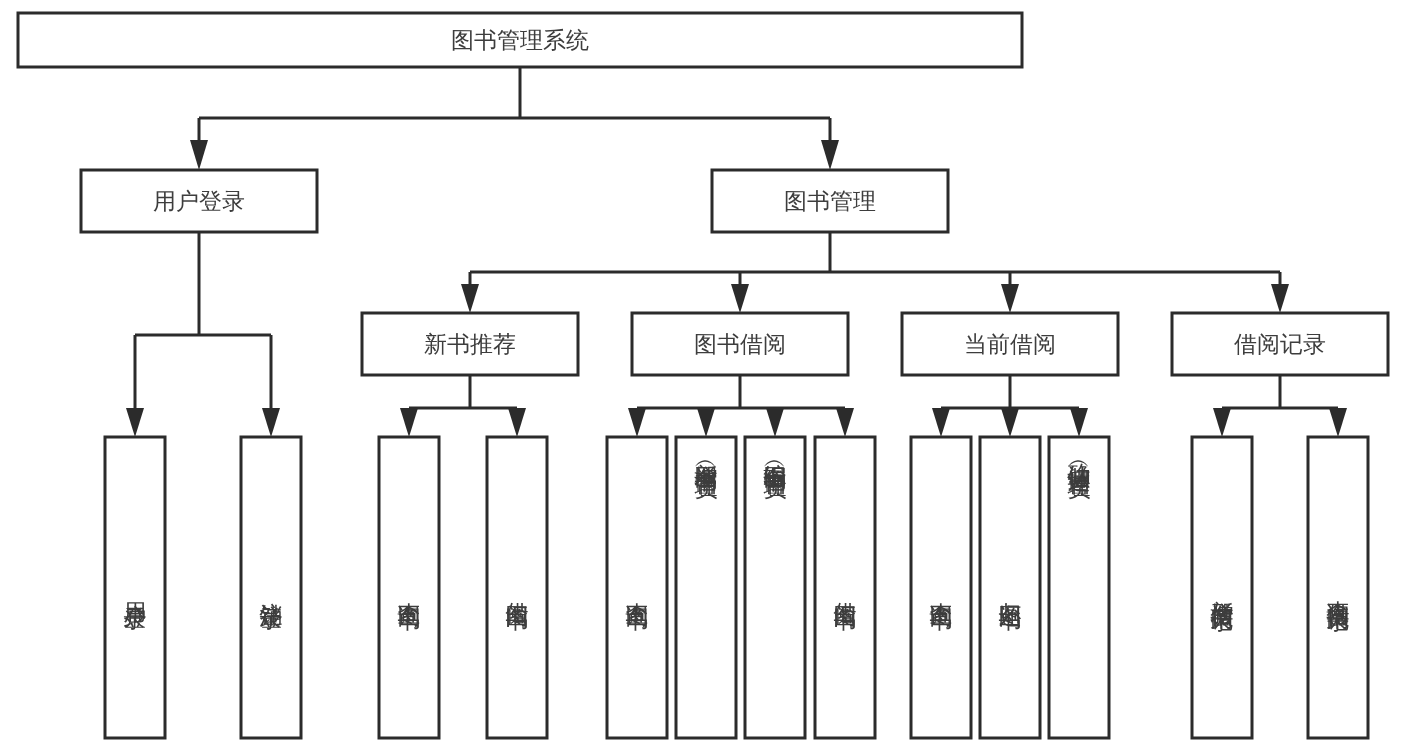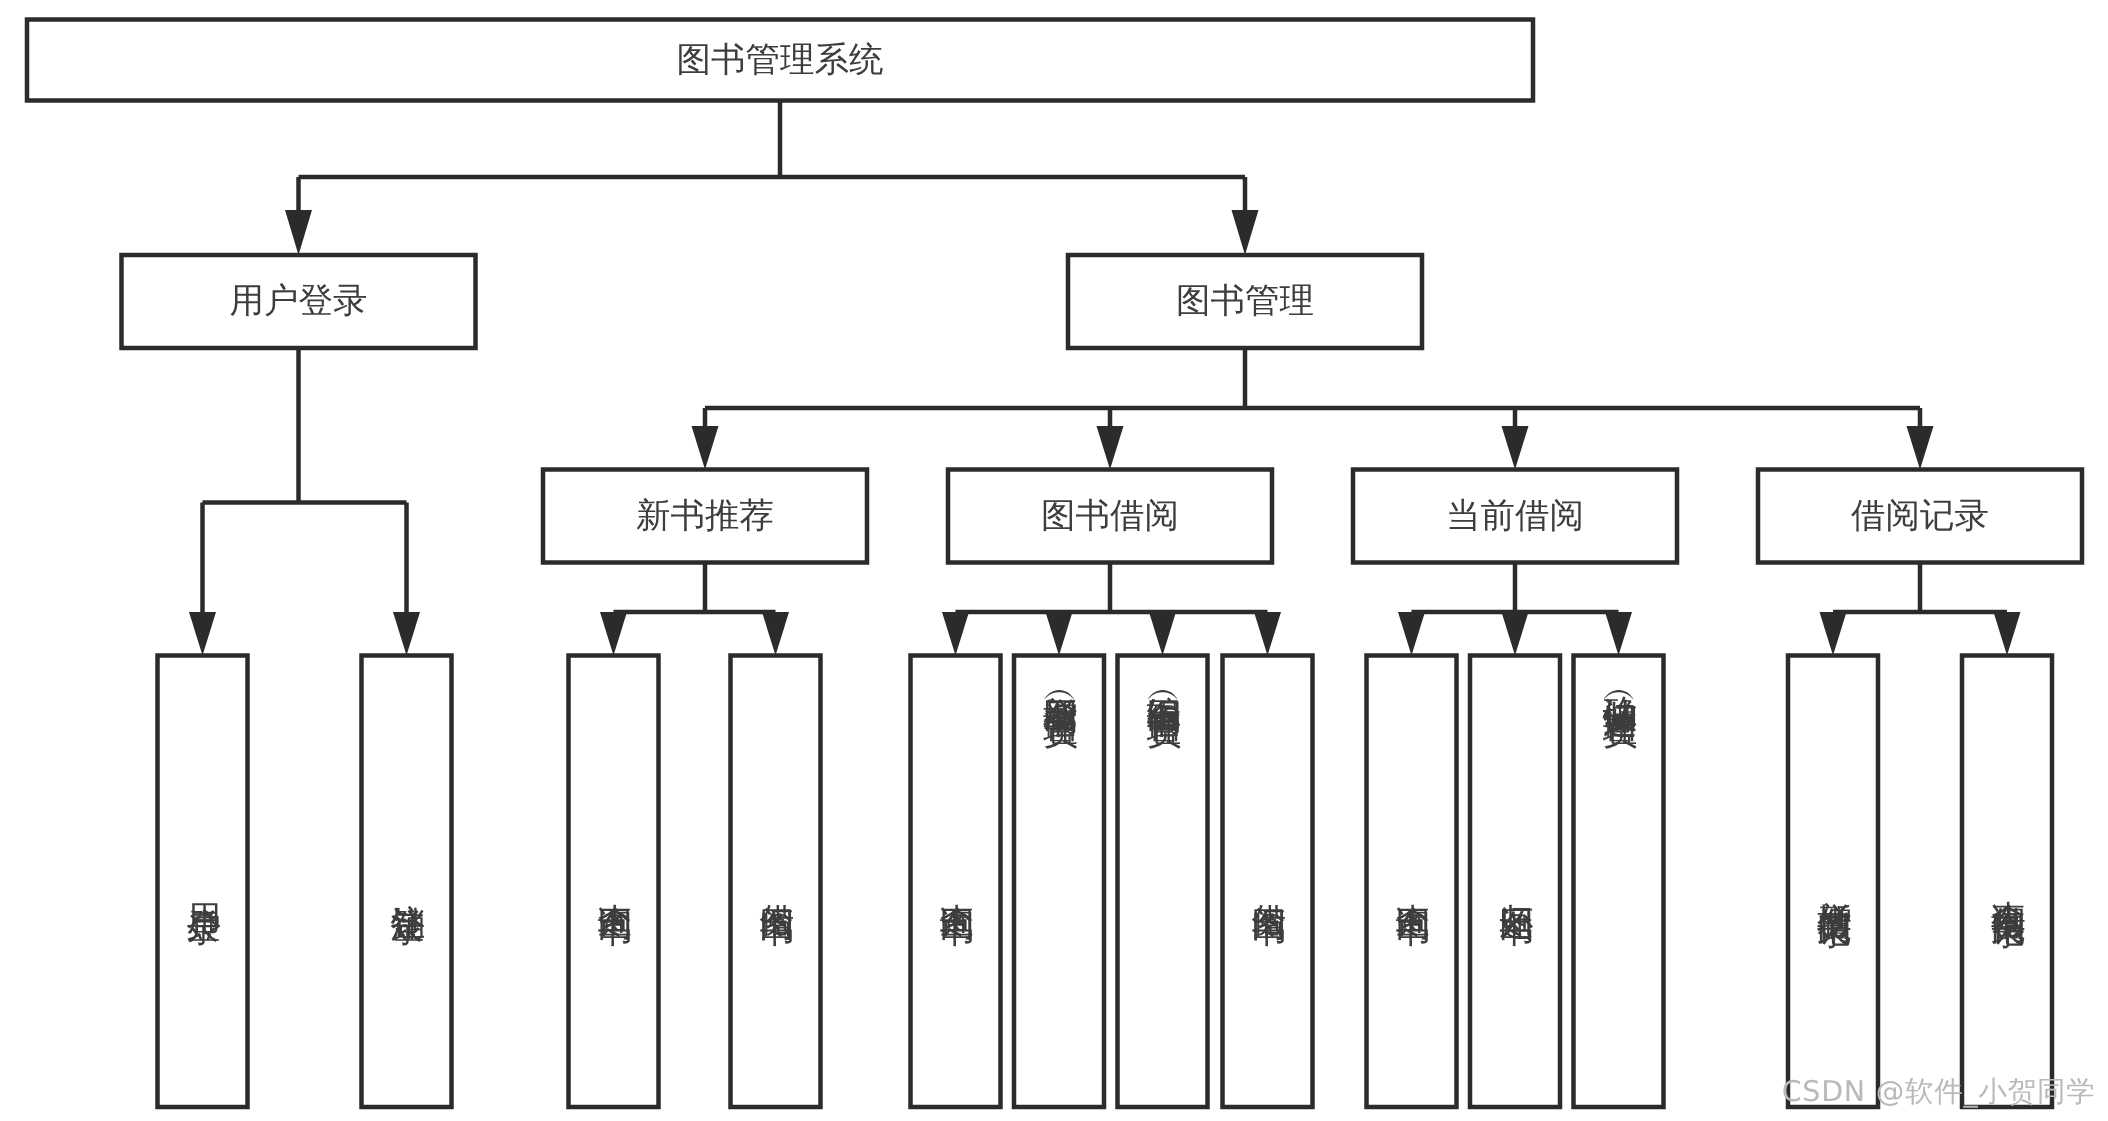--- a/index.html
+++ b/index.html
@@ -216,14 +216,13 @@
     <span class="node-label-v" style="margin-top:8px;">确认归还（管理员）</span>
   </div>
 
   <div class="node-label-v-wrap" style="left:1192px; top:437px; width:60px; height:301px;">
     <span class="node-label-v">新增借阅记录</span>
   </div>
   <div class="node-label-v-wrap" style="left:1308px; top:437px; width:60px; height:301px;">
     <span class="node-label-v">查询借阅记录</span>
   </div>
 
-  <div class="watermark">CSDN @软件_小贺同学</div>
 </div>
 
 </body></html>

